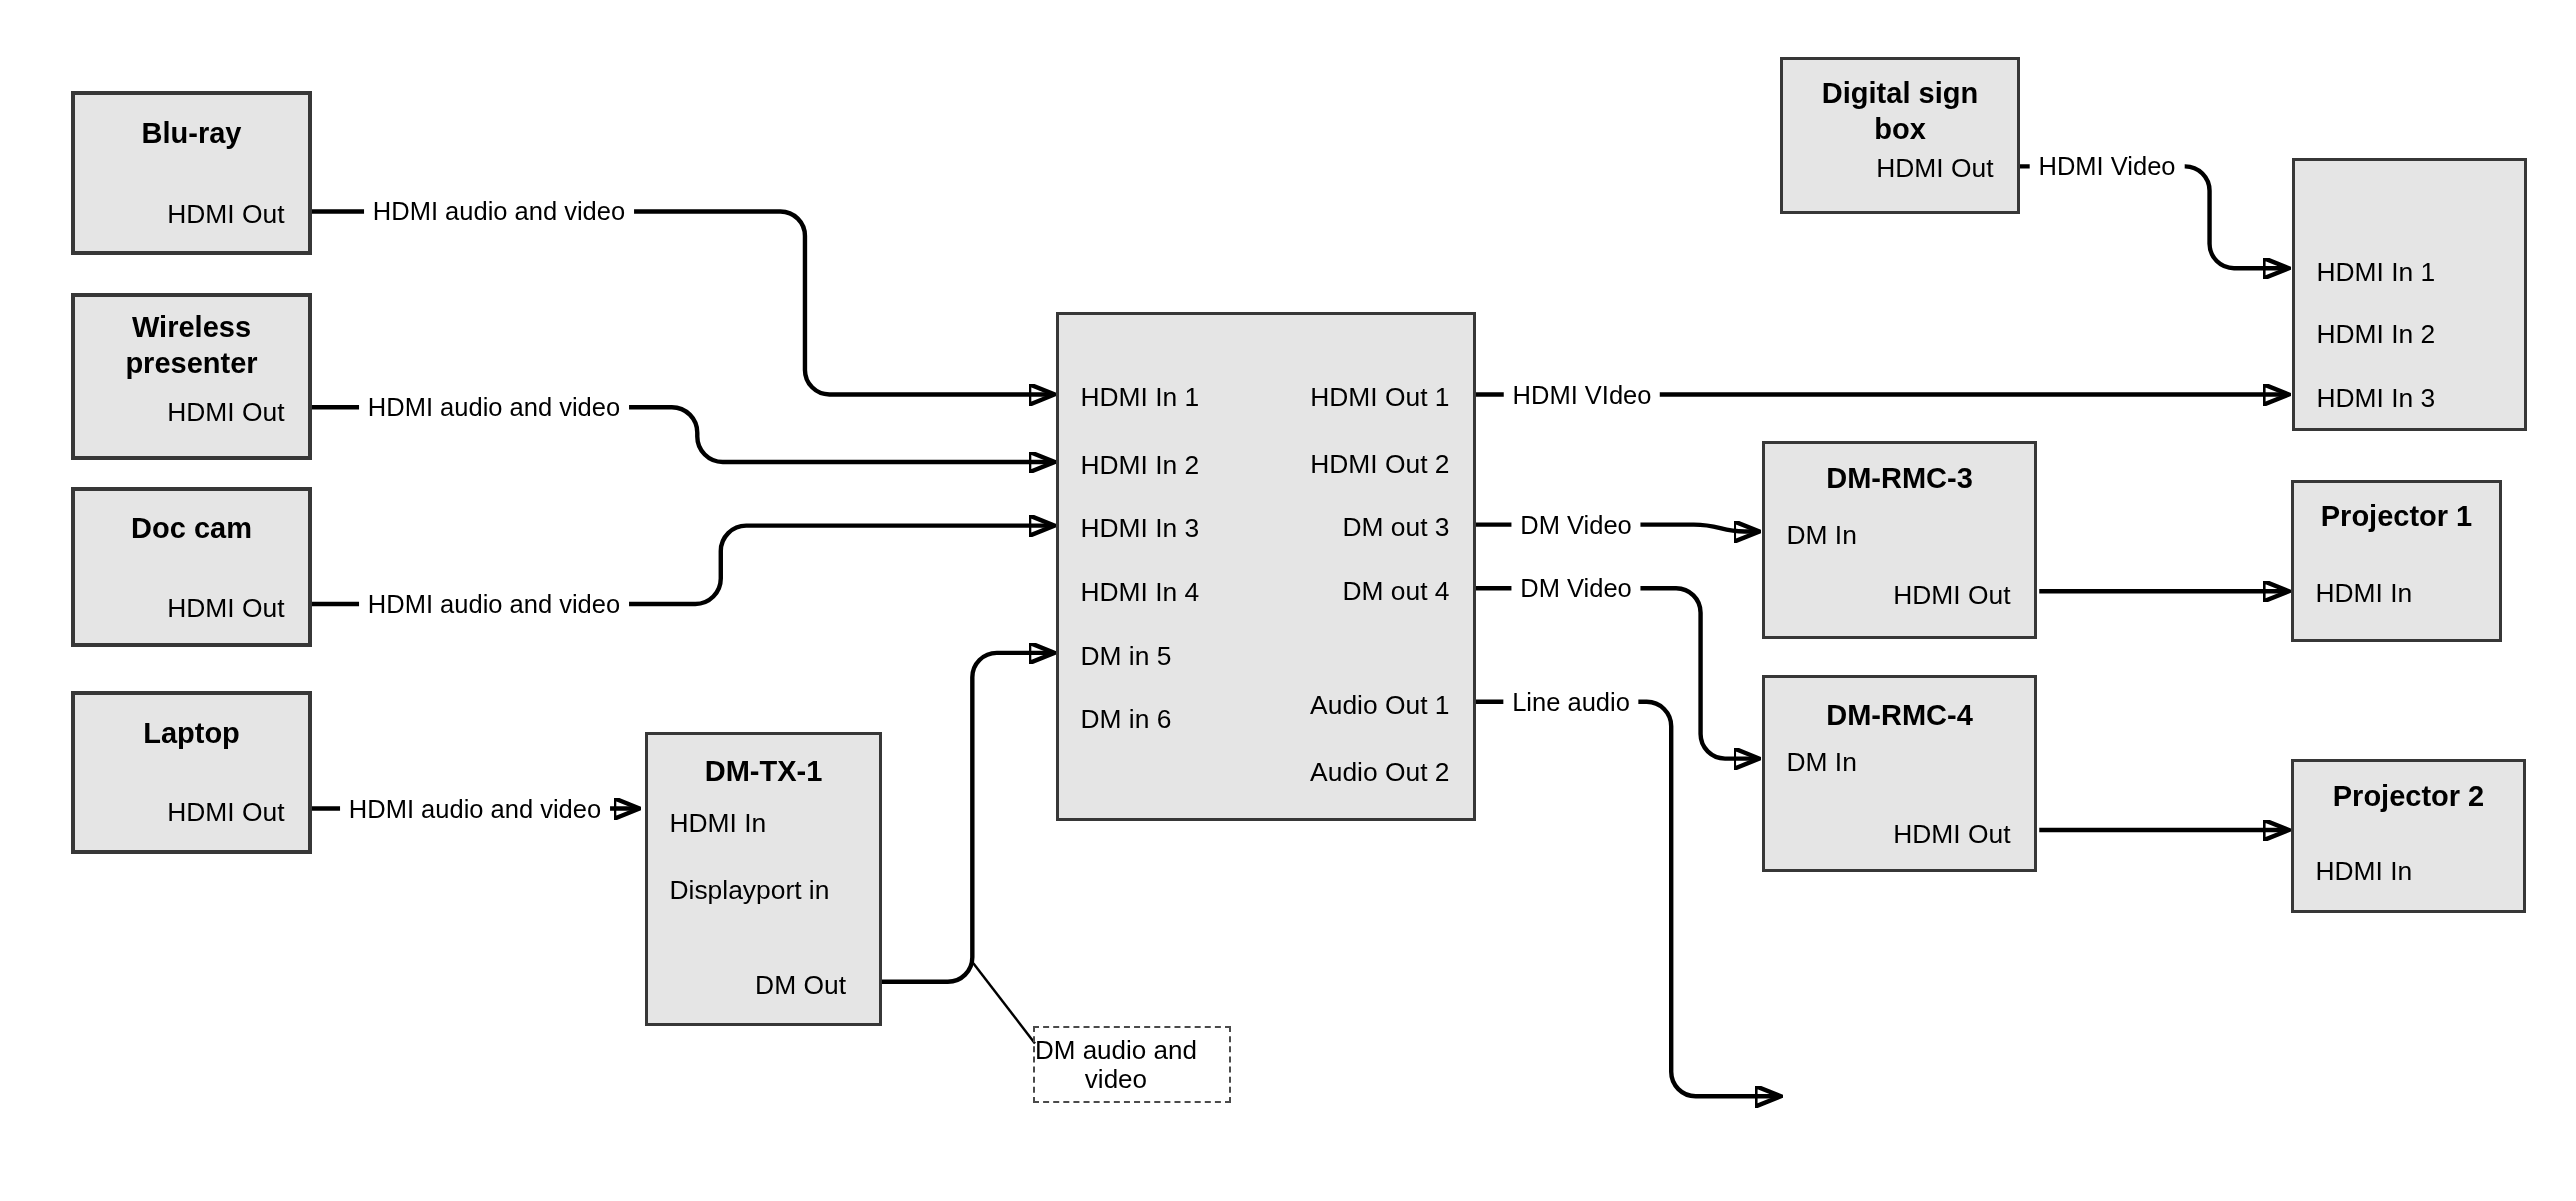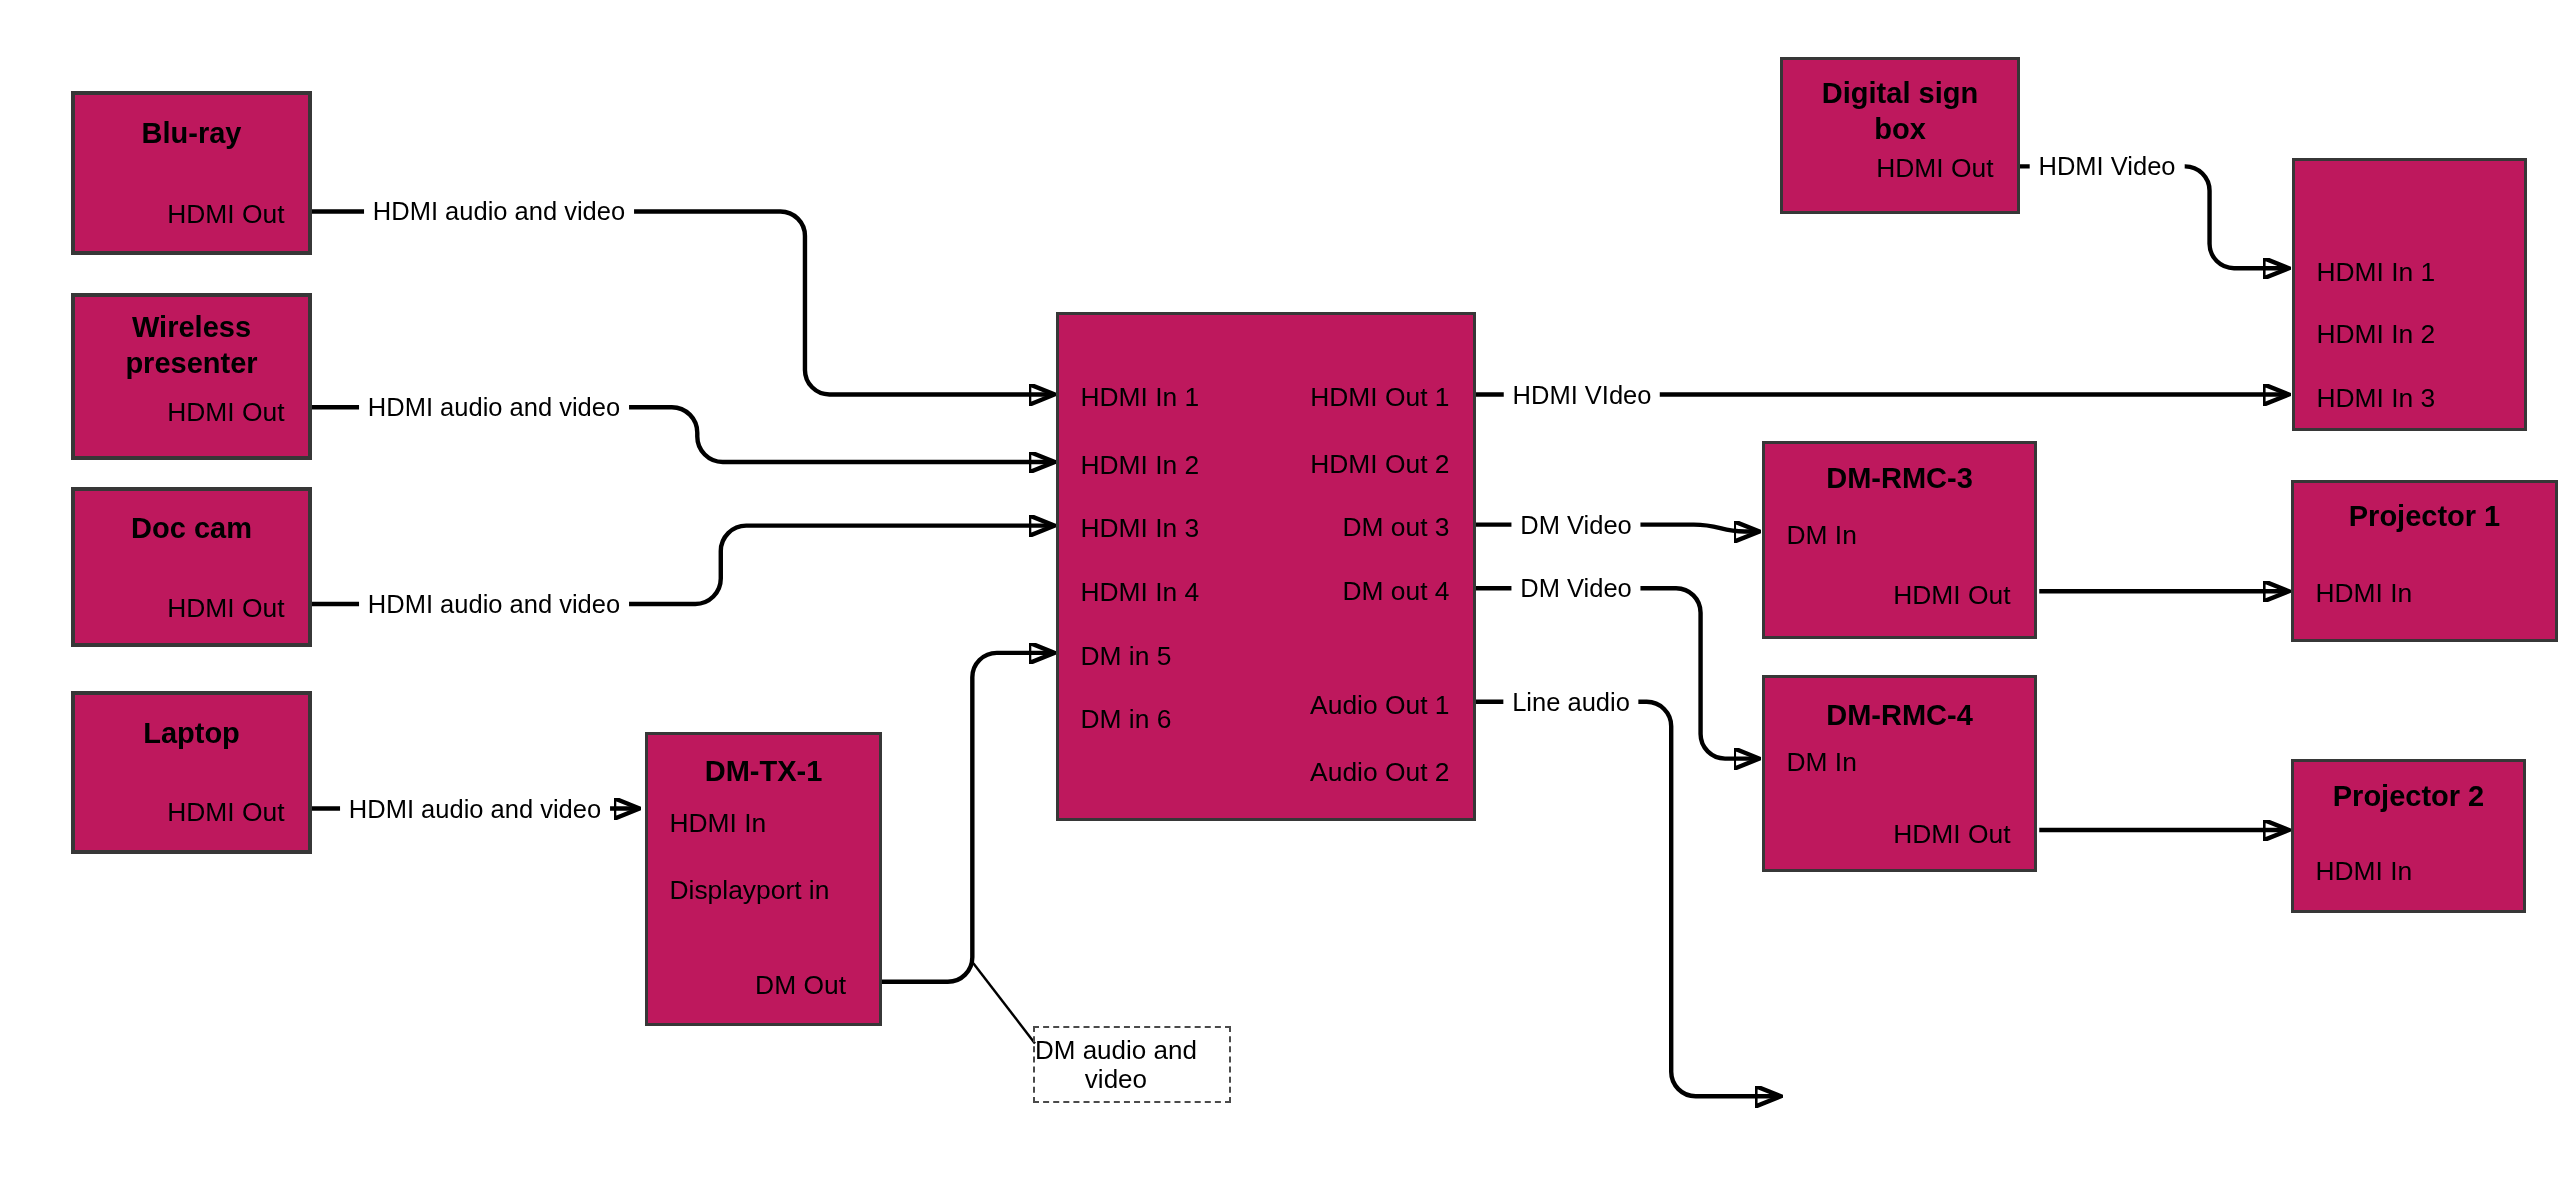--- a/index.html
+++ b/index.html
@@ -9,21 +9,21 @@
     background:#ffffff;
     font-family:"Liberation Sans", sans-serif;
     color:#000;
     overflow:hidden;
   }
   .edges-layer{position:absolute;left:0;top:0;width:2576px;height:1201px;}
   .edges-layer path{fill:none;stroke:#000;stroke-width:4.5px;}
   .edges-layer path.leader{stroke-width:2.5px;}
   .node{
     position:absolute;
-    background:#be185d;
+    background:#e5e5e5;
     border:3.9px solid #373737;
     box-sizing:border-box;
   }
   .node.src{border-width:4.9px;}
   .node-title{
     position:absolute;left:0;right:0;
     transform:translateY(-50%);
     text-align:center;
     font-weight:bold;
     font-size:29px;line-height:36px;
@@ -138,21 +138,21 @@
     <div class="port left" style="top:91px;">DM In</div>
     <div class="port right" style="top:151px;">HDMI Out</div>
   </div>
 
   <div class="node" style="left:1762px;top:675px;width:275px;height:197px;">
     <div class="node-title" style="top:37px;">DM-RMC-4</div>
     <div class="port left" style="top:84px;">DM In</div>
     <div class="port right" style="top:156px;">HDMI Out</div>
   </div>
 
-  <div class="node" style="left:2291px;top:480px;width:267px;height:162px;">
+  <div class="node" style="left:2291px;top:480px;width:211px;height:162px;">
     <div class="node-title" style="top:33px;">Projector 1</div>
     <div class="port left" style="top:110px;">HDMI In</div>
   </div>
 
   <div class="node" style="left:2291px;top:722px;width:235px;height:154px;margin-top:37px;">
     <div class="node-title" style="top:34px;">Projector 2</div>
     <div class="port left" style="top:109px;">HDMI In</div>
   </div>
 
 

